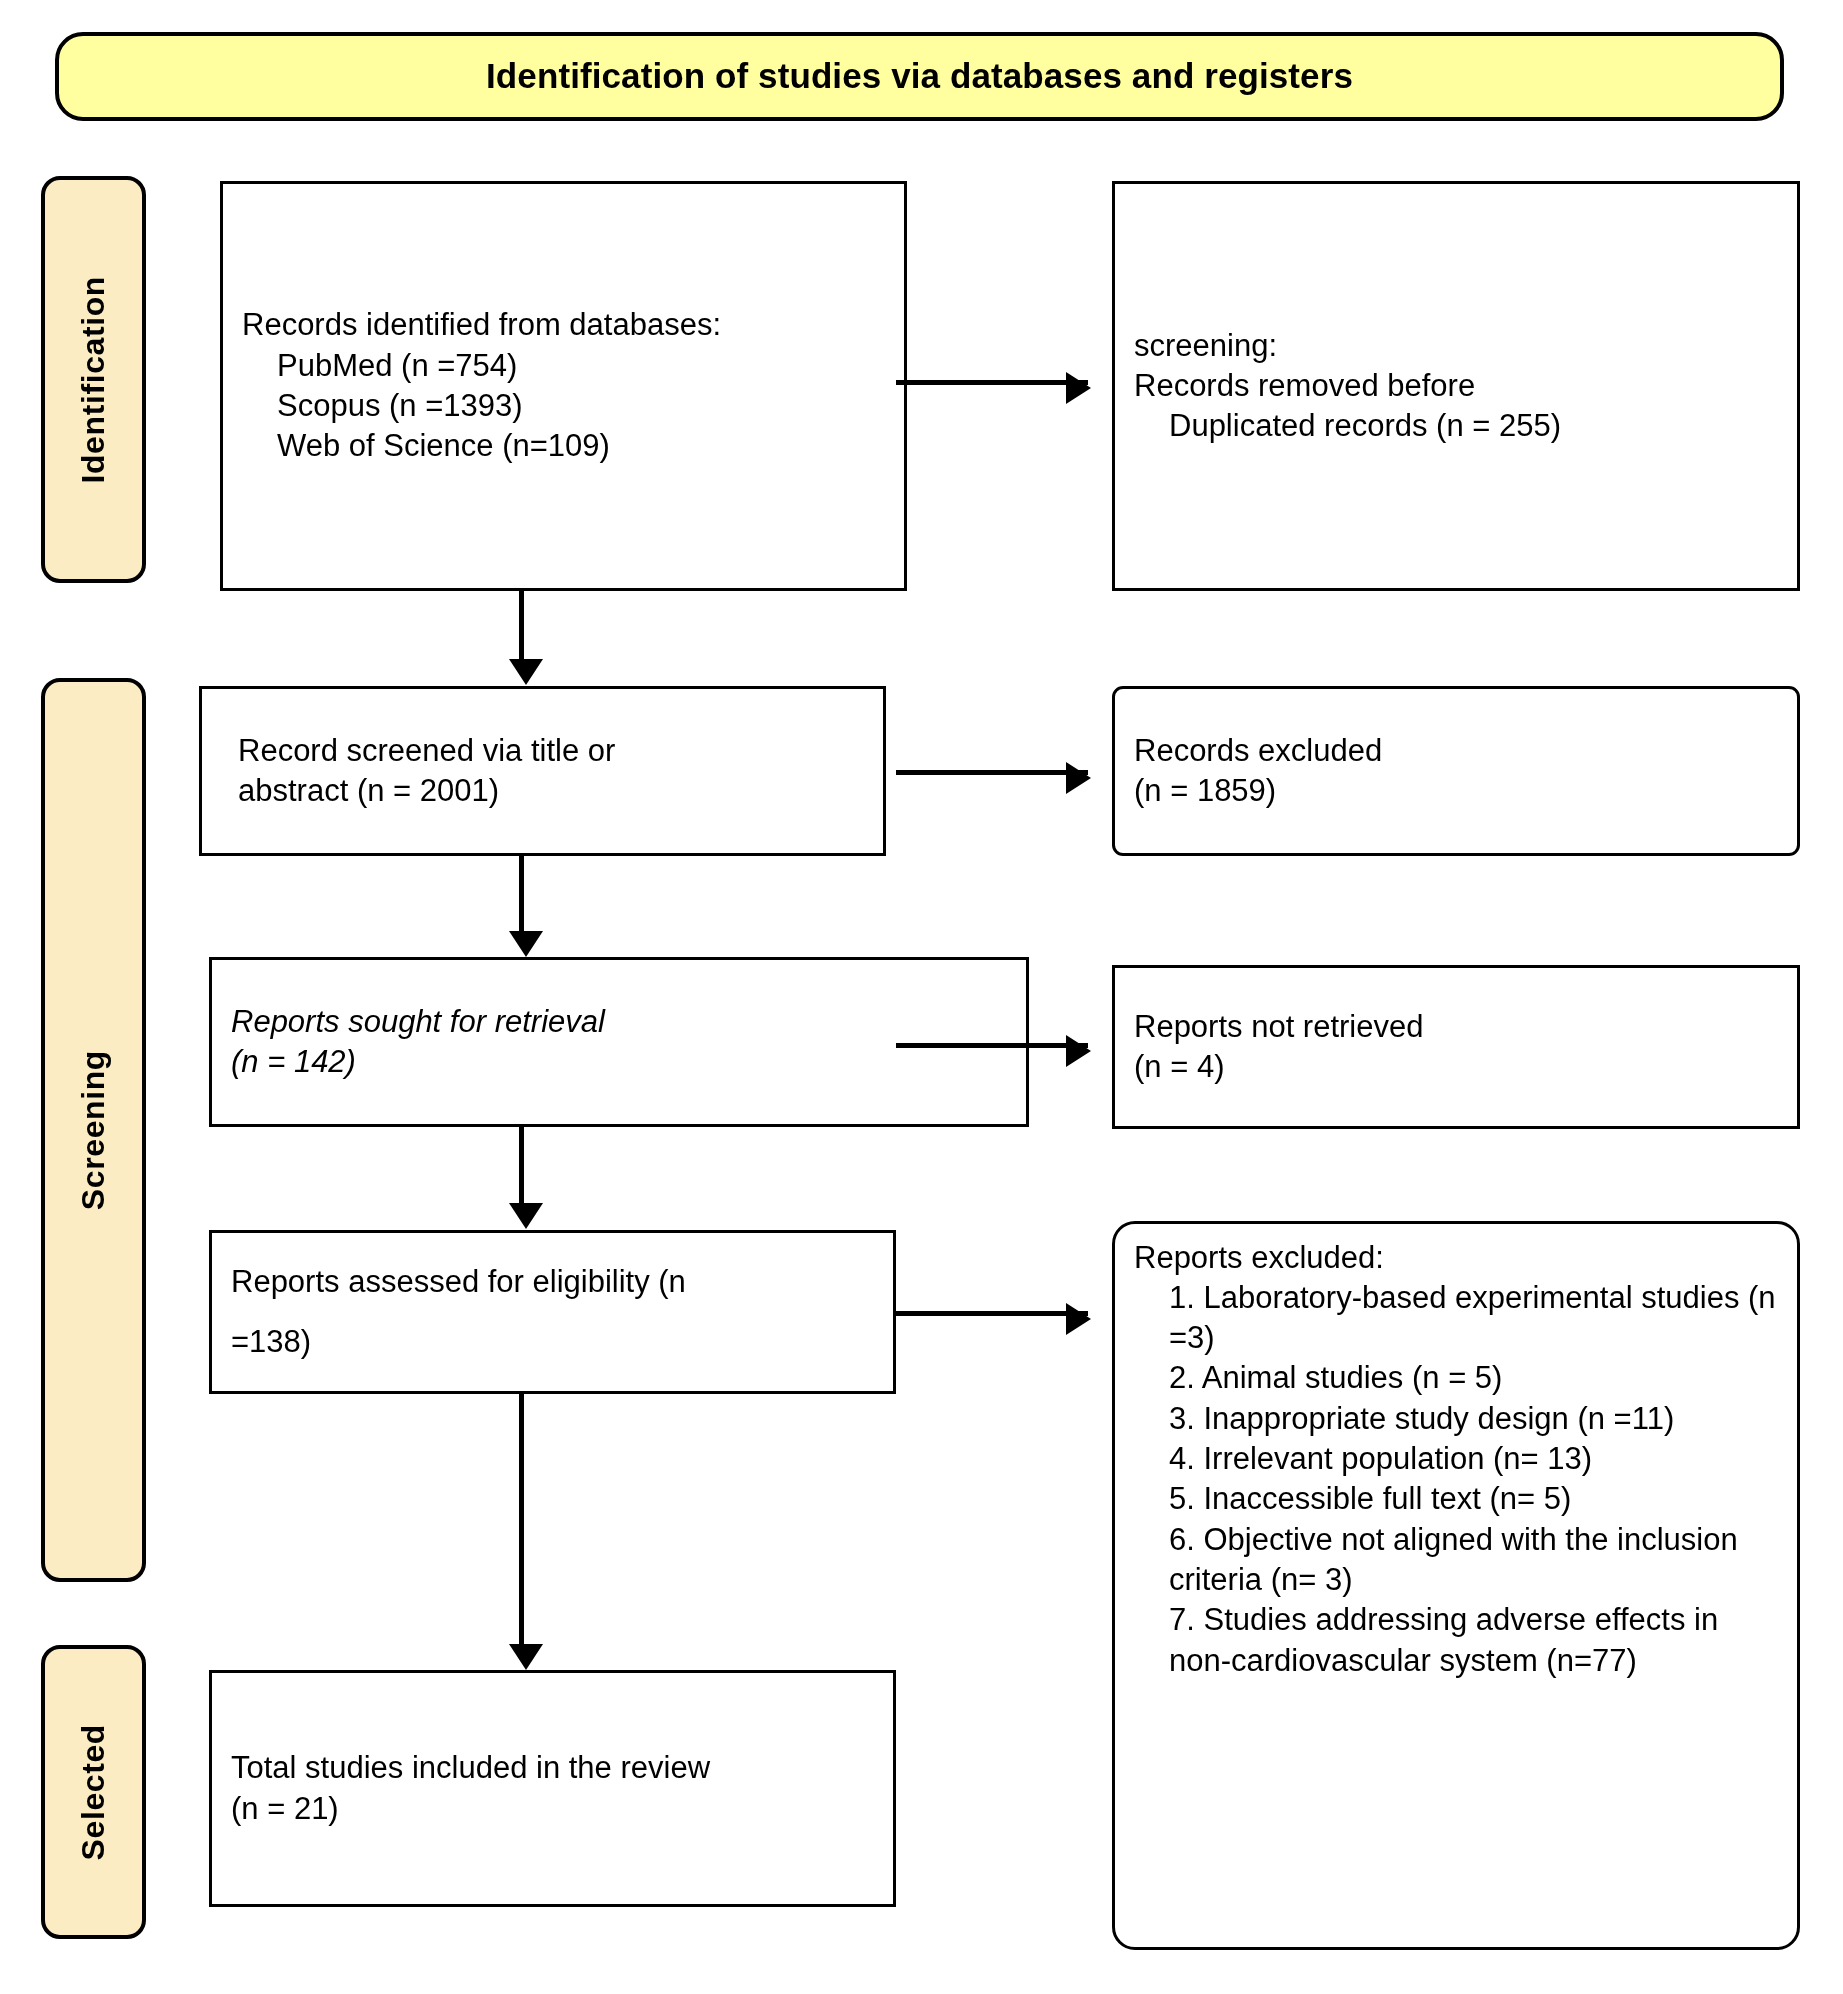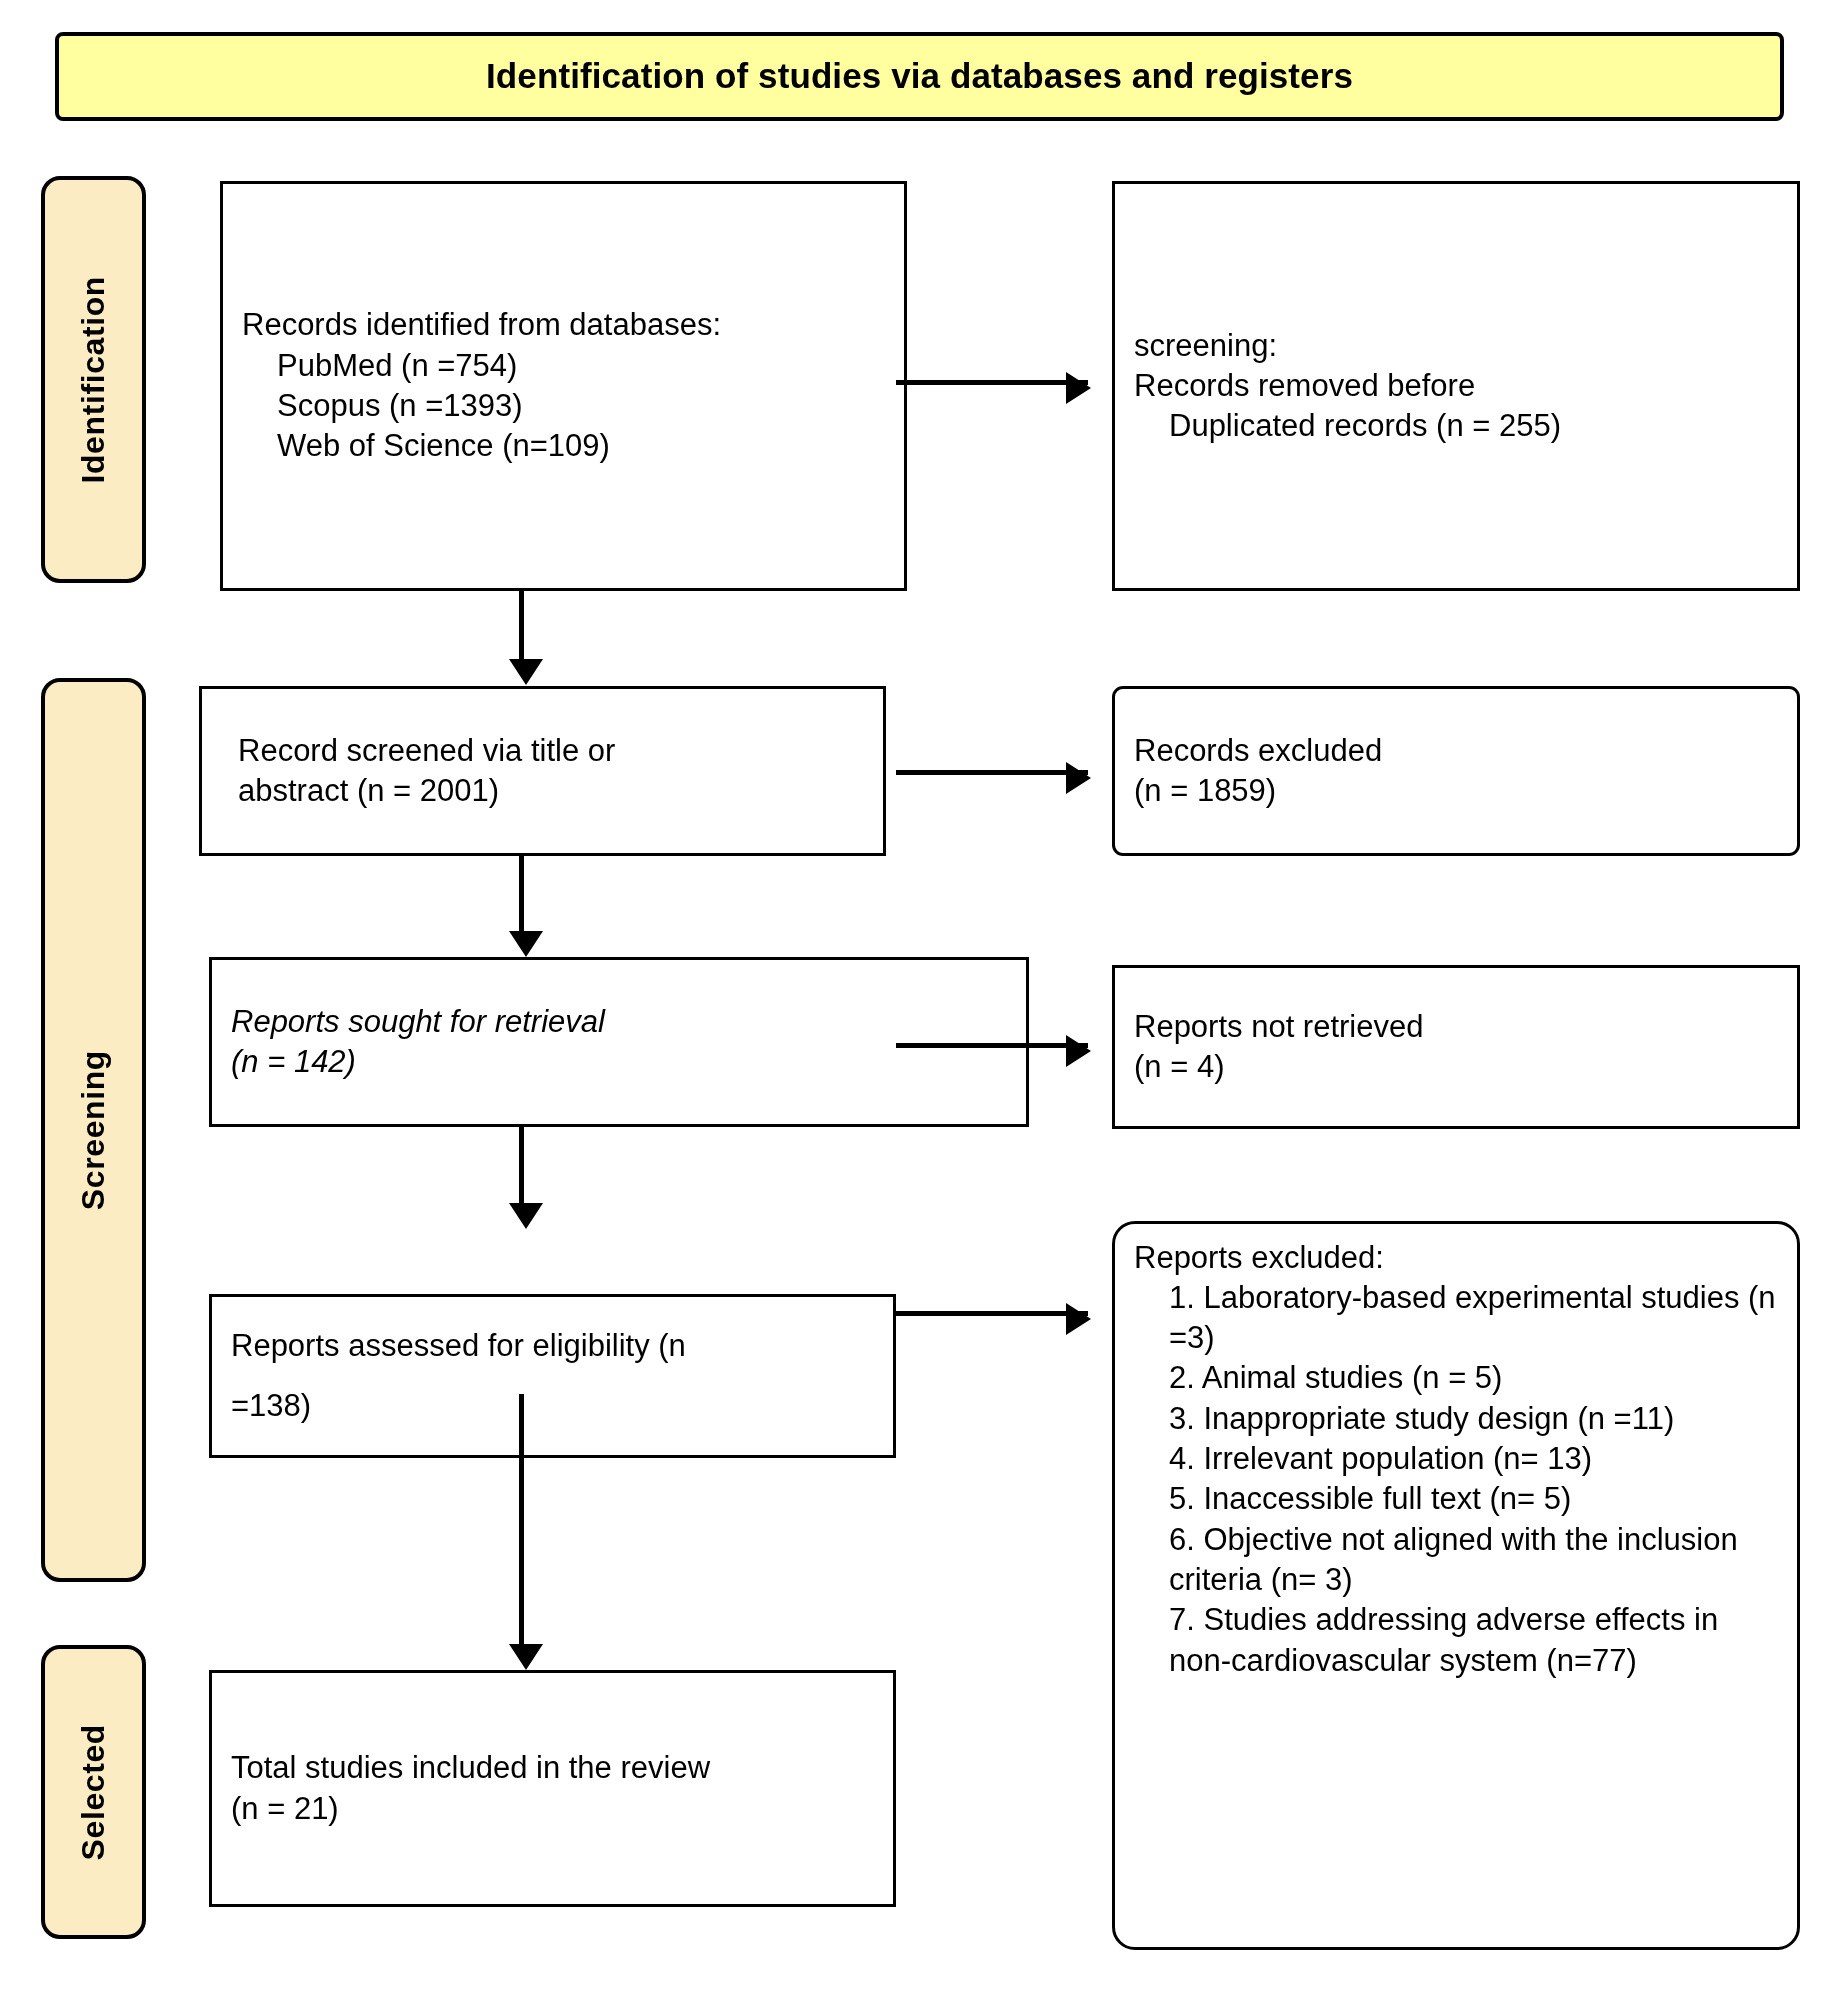--- a/index.html
+++ b/index.html
@@ -20,21 +20,21 @@
 
   
   .title-banner {
     position: absolute;
     left: 55px;
     top: 32px;
     width: 1729px;
     height: 89px;
     background: #ffffa0;
     border: 4px solid #000000;
-    border-radius: 8px;
+    border-radius: 28px;
     box-sizing: border-box;
     display: flex;
     align-items: center;
     justify-content: center;
   }
   .title-banner .title-text {
     font-size: 35px;
     font-weight: bold;
     color: #000000;
     letter-spacing: 0.1px;
@@ -92,21 +92,21 @@
     padding-left: 35px;
   }
 
   
   #box-identified      { left: 209px;  top: 181px;  width: 687px; height: 410px; margin-left: 11px; }
   #box-removed         { left: 1112px; top: 181px;  width: 688px; height: 410px; }
   #box-screened        { left: 199px;  top: 686px; width: 687px; height: 170px; padding-left: 36px; }
   #box-excluded-screen { left: 1112px; top: 686px; width: 688px; height: 170px; border-radius: 11px; }
   #box-sought          { left: 209px;  top: 957px; width: 820px; height: 170px; font-style: italic; }
   #box-not-retrieved   { left: 1112px; top: 965px; width: 688px; height: 164px; justify-content: center; }
-  #box-assessed        { left: 209px;  top: 1294px; width: 687px; height: 164px; gap: 20px; }
+  #box-assessed        { left: 209px;  top: 1230px; width: 687px; height: 164px; gap: 20px; }
   #box-excluded-full   { left: 1112px; top: 1221px; width: 688px; height: 729px; }
   #box-total-included  { left: 209px;  top: 1670px; width: 687px; height: 237px; }
 
   
   .arrow-h {
     position: absolute;
     height: 0;
     border-top: 5.1px solid #000000;
   }
   .arrow-h::after {

